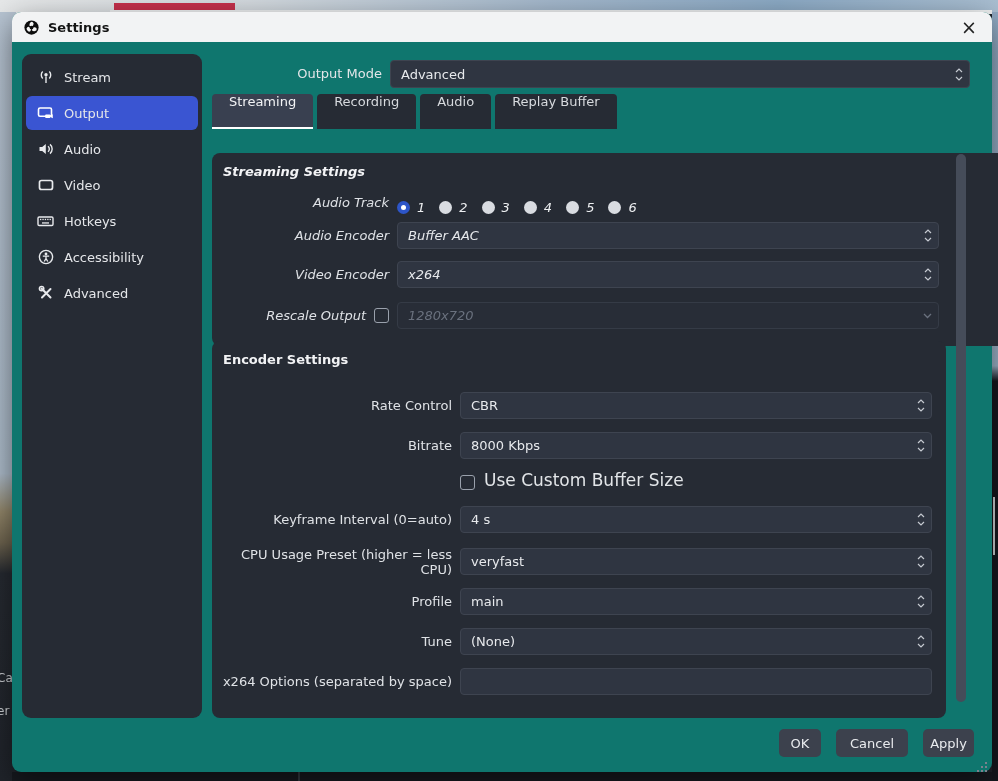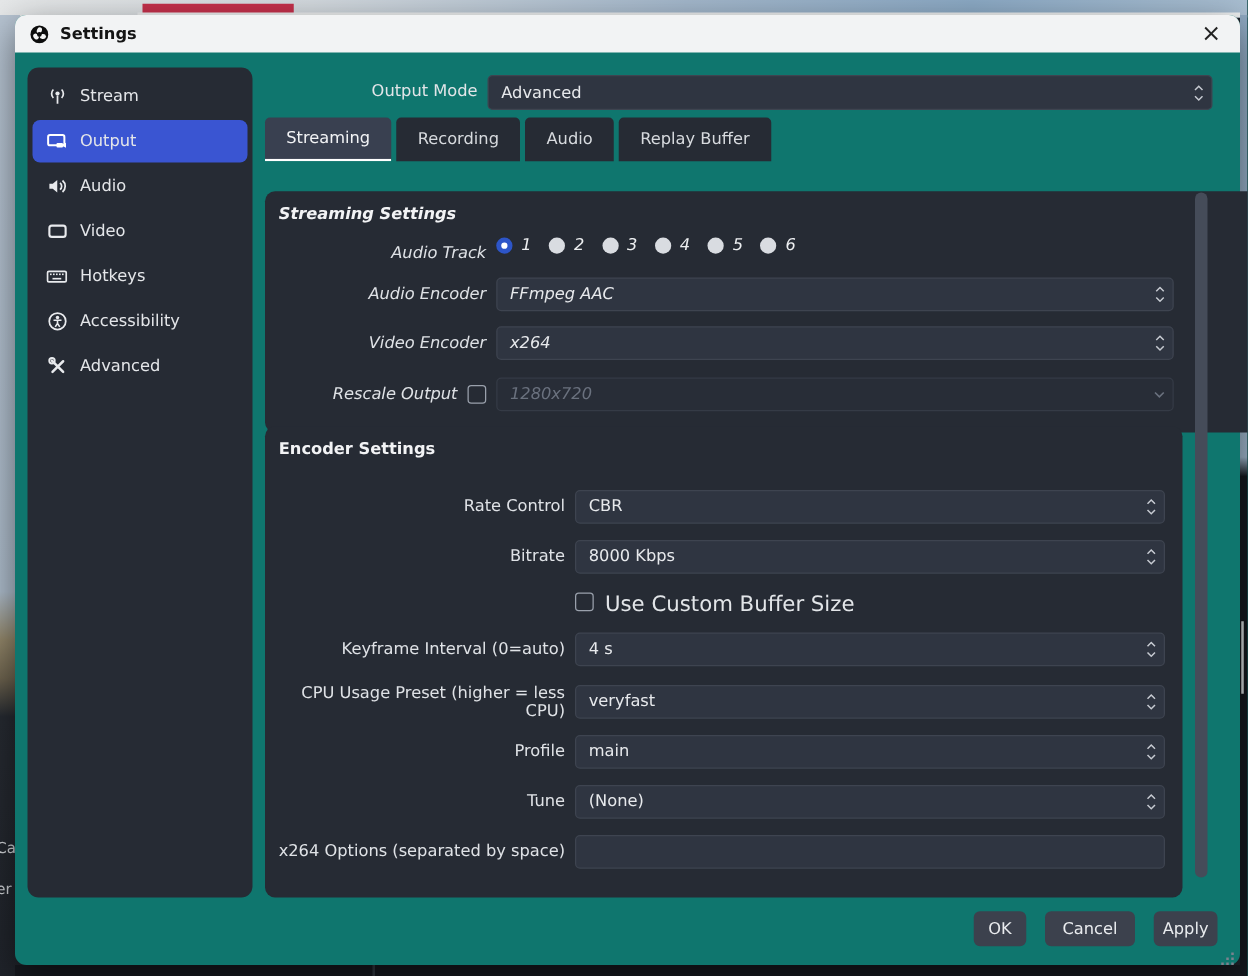--- a/index.html
+++ b/index.html
@@ -42,30 +42,30 @@
 
   
   .om-label { left:230px; top:48px; width:140px; height:28px; line-height:28px;
     text-align:right; color:#e2e5e8; font-size:13px; }
   .om-field { left:378px; top:48px; width:580px; }
 
   
   .tabs { left:200px; top:82px; display:flex; }
   .tab { height:35px; padding:0 17px; margin-right:4px; background:#262b34;
     border-radius:4px 4px 0 0; color:#d7dade; font-size:13px;
-    display:flex; align-items:center; }
+    display:flex; align-items:flex-start; }
   .tab.active { background:#394050; border-bottom:2px solid #ffffff; color:#f2f3f5; }
 
   
   .panel { background:#262b34; border-radius:8px; }
   .panel-1 { left:200px; top:141px; width:796px; height:193px;font-style:italic; }
   .panel-2 { left:200px; top:329px; width:734px; height:377px; }
   .panel-h { position:absolute; left:11px; top:11px; font-size:13px; font-weight:bold; color:#f2f3f5; }
 
-  .row { position:absolute; display:flex; align-items:flex-start; }
+  .row { position:absolute; display:flex; align-items:flex-end; }
   .lbl { text-align:right; color:#dfe2e6; font-size:13px; padding-right:8px;
     display:flex; align-items:center; justify-content:flex-end; height:100%; }
   .lbl-g1 { width:185px; }
   .lbl-g2 { width:248px; }
 
   .field { position:relative; height:27px; background:#2f3541; border:1px solid #3e4450;
     border-radius:4px; color:#e7e9ec; font-size:13px; display:flex; align-items:center;
     padding:0 24px 0 10px; }
   .field.disabled { background:#282d37; border-color:#353b46; color:#6a717e; }
   .w-g1 { width:542px; }
@@ -258,21 +258,21 @@
         <span class="radio"></span>
           <span class="radio-lbl">5</span>
         <span class="radio"></span>
           <span class="radio-lbl">6</span>
       </div>
     </div>
 
     <div class="row" style="left:0; top:69px; height:27px">
       <div class="lbl lbl-g1">Audio Encoder</div>
       <div class="field w-g1">
-        <span>FFmpeg AAC</span>
+        <span>Buffer AAC</span>
         <span class="spin">
           <svg width="8" height="5" viewBox="0 0 8 5">
               <path d="M1 4L4 1L7 4" stroke="#c6cad1" fill="none" stroke-width="1.2"></path>
             </svg>
           <svg width="8" height="5" viewBox="0 0 8 5">
               <path d="M1 1L4 4L7 1" stroke="#c6cad1" fill="none" stroke-width="1.2"></path>
             </svg>
         </span>
       </div>
     </div>

